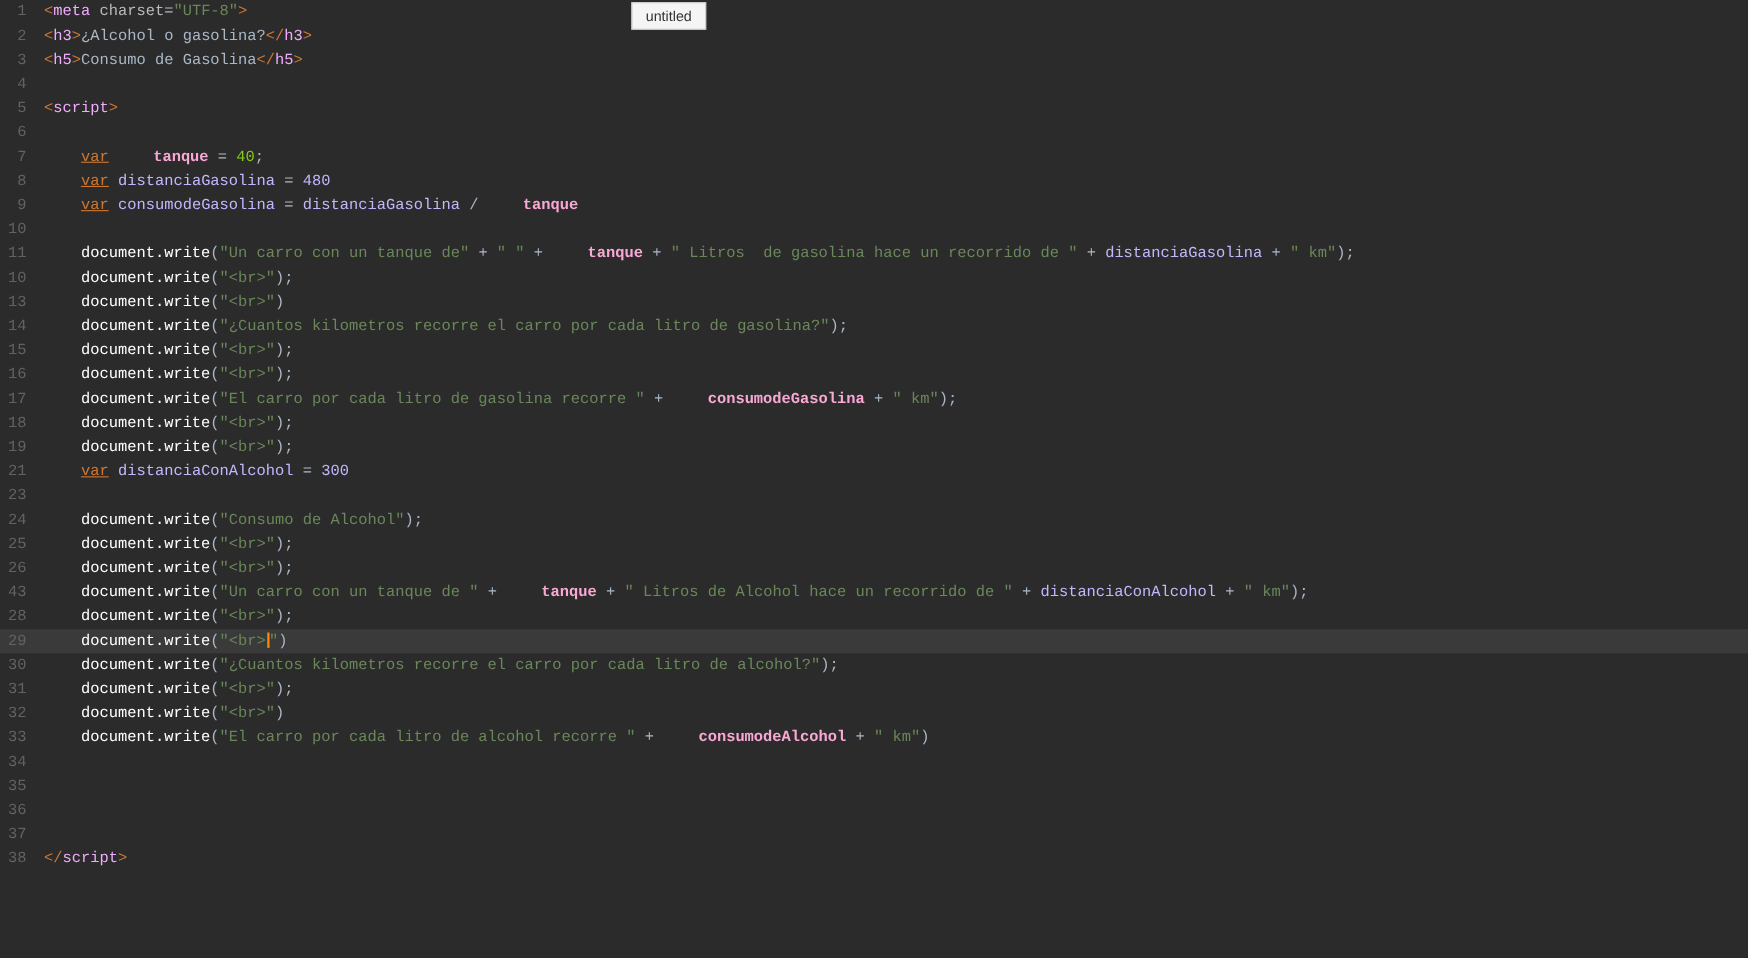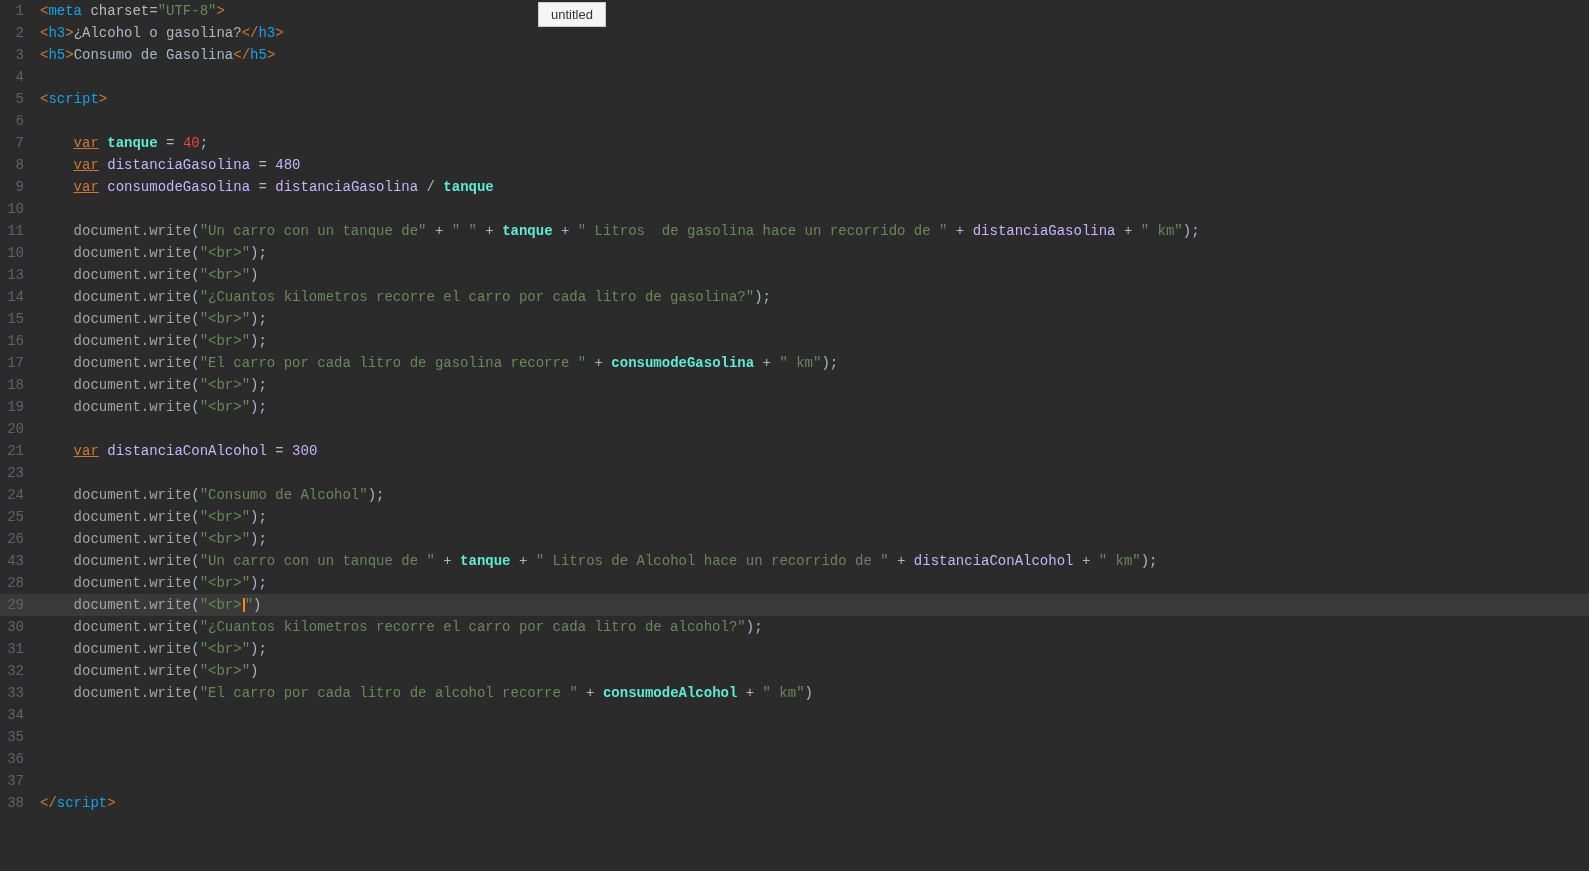--- a/index.html
+++ b/index.html
@@ -15,21 +15,21 @@
       color: #a9b7c6;
       width: 1589px;
       min-height: 871px;
       overflow: hidden;
       position: relative;
     }
 
     .tooltip {
       position: absolute;
       top: 2px;
-      left: 538px;
+      left: 574px;
       background-color: #f5f5f5;
       color: #333;
       padding: 4px 12px;
       font-size: 13px;
       font-family: Arial, sans-serif;
       border: 1px solid #ccc;
       z-index: 100;
       white-space: nowrap;
     }
 
@@ -58,30 +58,30 @@
       user-select: none;
       font-size: 14px;
     }
 
     .code-content {
       flex: 1;
       white-space: pre;
     }
 
     
-    .tag { color: #0ea5e9; }
+    .tag { color: #f0abfc; }
     .tag-bracket { color: #cc7832; }
     .attr { color: #bababa; }
     .string { color: #6a8759; }
     .var-keyword { color: #cc7832; text-decoration: underline; }
     .var-name { color: #c4b5fd; }
-    .var-name-bold { color: #5eead4; font-weight: bold; }
-    .number { color: #ef4444; }
+    .var-name-bold { color: #f9a8d4; font-weight: bold; margin-left: 32px; }
+    .number { color: #84cc16; }
     .number-orange { color: #c4b5fd; }
-    .function-call { color: #a3a3a3; text-align: center; }
+    .function-call { color: #ffffff; text-align: center; }
     .operator { color: #a9b7c6; }
     .plain { color: #a9b7c6; }
     .cursor {
       display: inline-block;
       width: 2px;
       height: 14px;
       background-color: #ff8c00;
       vertical-align: middle;
       margin-left: 1px;
     }
@@ -183,24 +183,20 @@
   <div class="code-line">
     <span class="line-number">18</span>
     <span class="code-content">    <span class="function-call">document.write</span><span class="plain">(</span><span class="string">"&lt;br&gt;"</span><span class="plain">);</span></span>
   </div>
 
   <div class="code-line">
     <span class="line-number">19</span>
     <span class="code-content">    <span class="function-call">document.write</span><span class="plain">(</span><span class="string">"&lt;br&gt;"</span><span class="plain">);</span></span>
   </div>
 
-  <div class="code-line">
-    <span class="line-number">20</span>
-    <span class="code-content"></span>
-  </div>
 
   <div class="code-line">
     <span class="line-number">21</span>
     <span class="code-content">    <span class="var-keyword">var</span> <span class="var-name">distanciaConAlcohol</span> <span class="operator">=</span> <span class="number-orange">300</span></span>
   </div>
 
 
   <div class="code-line">
     <span class="line-number">23</span>
     <span class="code-content"></span>

